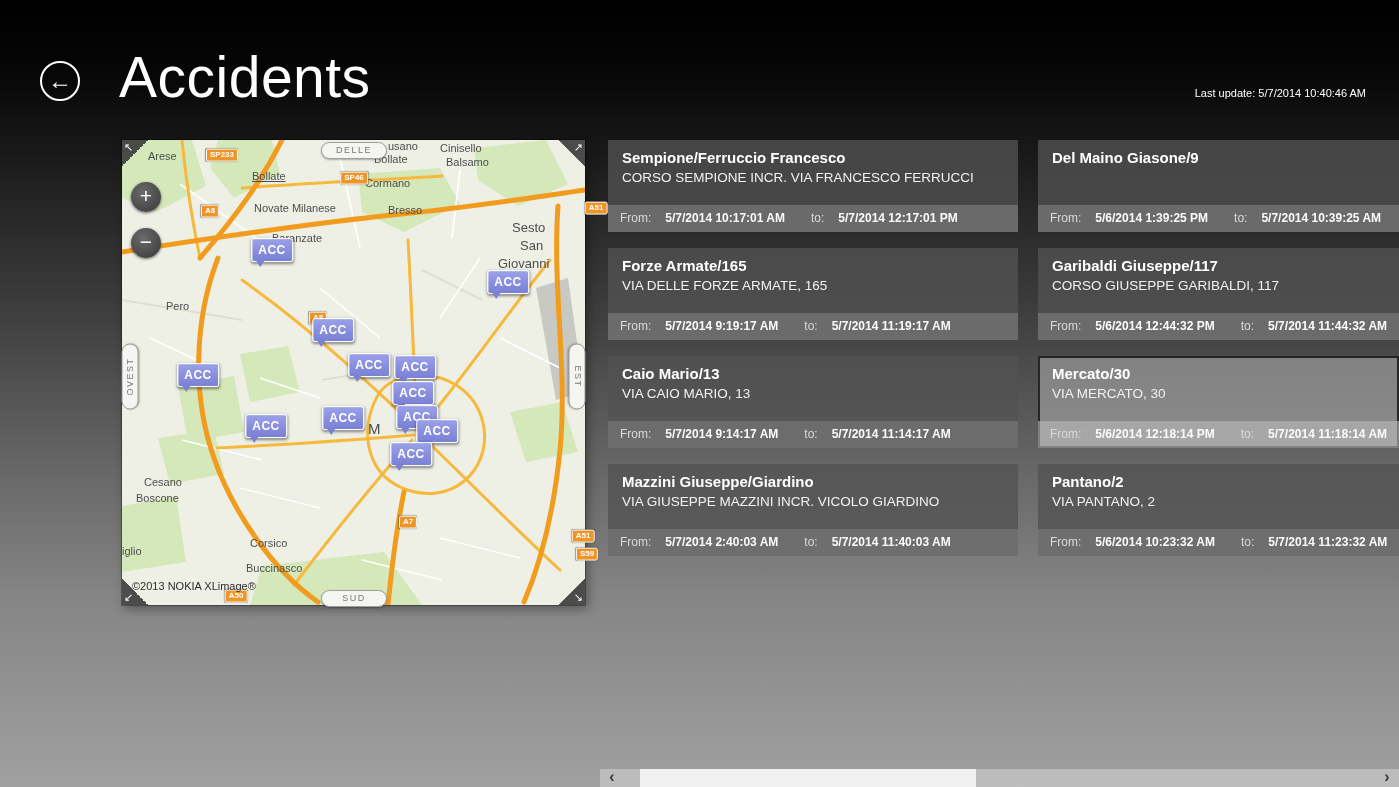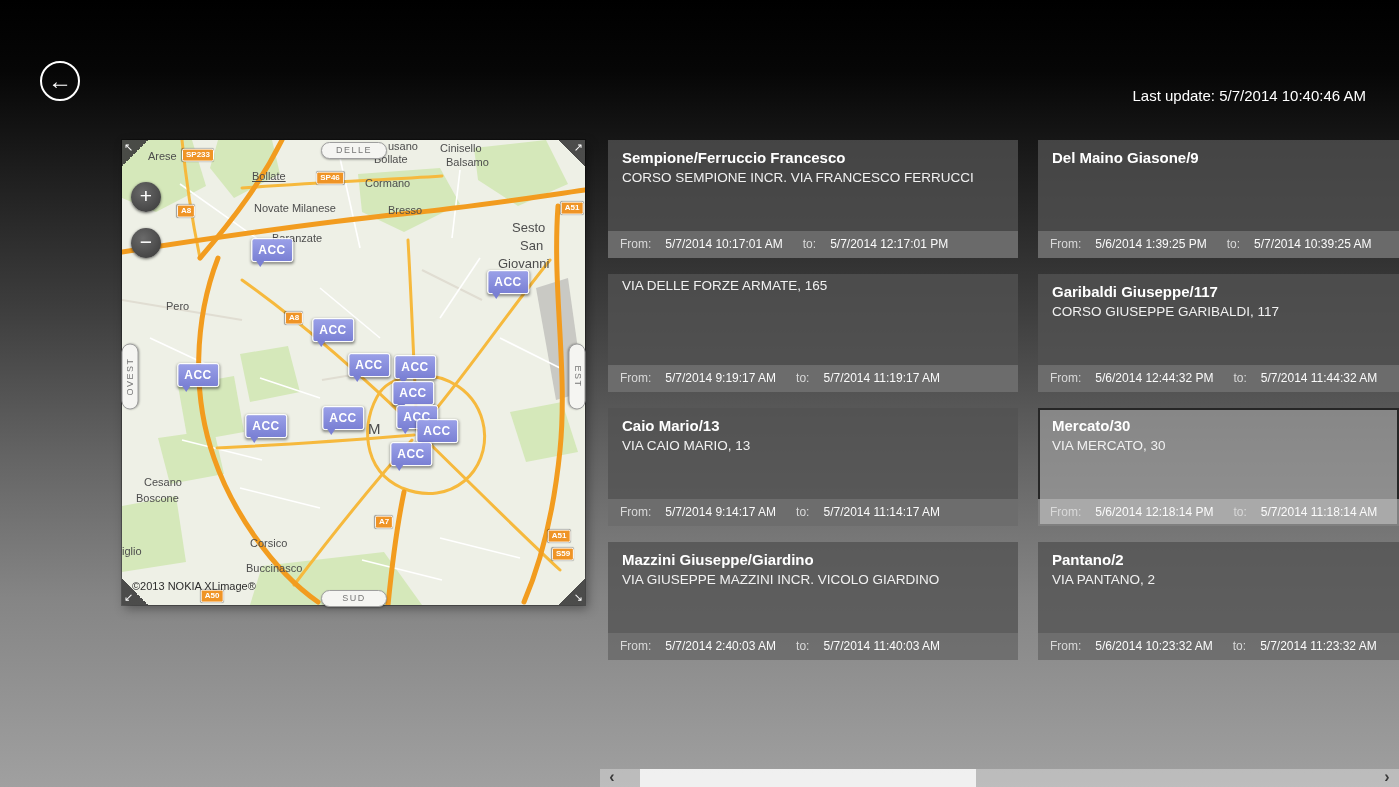--- a/index.html
+++ b/index.html
@@ -5,33 +5,33 @@
   html,body{margin:0;padding:0;background:#000;}
   .app{position:relative;width:1399px;height:787px;overflow:hidden;
        font-family:"Liberation Sans",sans-serif;
        background:linear-gradient(180deg,#000 0%,#060606 9%,#1e1e1e 22%,#3f3f3f 40%,#646464 58%,#858585 76%,#a0a0a0 100%);}
   
   .back-btn{position:absolute;left:40px;top:61px;width:40px;height:40px;border-radius:50%;
             border:2px solid #fff;background:transparent;color:#fff;cursor:pointer;padding:0;}
   .back-arrow{display:block;font-size:24px;line-height:36px;text-align:center;}
   .page-title{position:absolute;left:119px;top:44px;margin:0;font-size:57px;font-weight:300;
               color:#fff;letter-spacing:0.5px;}
-  .last-update{position:absolute;right:33px;top:87px;font-size:15px;color:#fff;}
+  .last-update{position:absolute;right:33px;top:87px;font-size:11px;color:#fff;}
   
   .watermark{position:absolute;left:575px;top:245px;font-family:"DejaVu Serif",serif;font-weight:bold;
              font-size:250px;line-height:1;color:rgba(255,255,255,0.07);letter-spacing:12px;pointer-events:none;}
   
   .map{position:absolute;left:122px;top:140px;width:463px;height:465px;
        box-shadow:0 0 0 1px rgba(0,0,0,.3),3px 4px 10px rgba(0,0,0,.35);}
   .map svg{position:absolute;left:0;top:0;}
   .map-layer{position:absolute;left:0;top:0;right:0;bottom:0;pointer-events:none;}
   .town{position:absolute;font-size:11px;color:#4d4d4d;white-space:nowrap;}
   .badge{position:absolute;transform:translate(-50%,-50%);background:#ef9426;color:#fff;
          font-size:8px;font-weight:bold;padding:1px 3px;border-radius:2px;border:1px solid #fff;
-         box-shadow:0 0 1px rgba(0,0,0,.4);line-height:1.1;}
+         box-shadow:0 0 1px rgba(0,0,0,.4);line-height:1.1;margin-left:24px;}
   .acc-marker{position:absolute;transform:translate(-50%,-62%);pointer-events:auto;cursor:pointer;
          background:linear-gradient(#9aa0e8,#7a80d4);color:#fff;font-size:12px;font-weight:bold;
          padding:4px 6px;border-radius:3px;border:1px solid #fff;box-shadow:0 1px 3px rgba(0,0,0,.45);
          letter-spacing:0.5px;}
   .acc-marker::after{content:"";position:absolute;left:4px;bottom:-6px;width:0;height:0;
          border-left:4px solid transparent;border-right:4px solid transparent;border-top:6px solid #7a80d4;}
   .zoom-btn{position:absolute;left:9px;width:30px;height:30px;border-radius:50%;z-index:6;cursor:pointer;
          background:radial-gradient(circle at 40% 35%,#6a6a6a,#383838);color:#fff;font-size:21px;
          line-height:28px;text-align:center;box-shadow:0 1px 3px rgba(0,0,0,.6);}
   .zoom-in{top:42px;} .zoom-out{top:88px;}
@@ -49,43 +49,44 @@
   .c-ne .g{right:2px;top:2px;}
   .c-sw{left:0;bottom:0;background:linear-gradient(45deg,rgba(58,58,58,.9) 50%,transparent 50%);}
   .c-sw .g{left:2px;bottom:2px;}
   .c-se{right:0;bottom:0;background:linear-gradient(315deg,rgba(58,58,58,.9) 50%,transparent 50%);}
   .c-se .g{right:2px;bottom:2px;}
   .map-copy{position:absolute;left:10px;top:440px;font-size:11px;color:#2c2c2c;z-index:4;}
   
   .cards{position:absolute;left:608px;top:140px;display:flex;gap:20px;}
   .col{width:410px;display:flex;flex-direction:column;gap:16px;}
   .col2{width:361px;}
-  .card{position:relative;height:118px;background:rgba(82,82,82,.78);cursor:pointer;box-sizing:border-box;}
+  .card{position:relative;height:92px;background:rgba(82,82,82,.78);cursor:pointer;box-sizing:border-box;}
   .card.selected{background:rgba(158,158,158,.68);outline:2px solid #262626;outline-offset:-2px;}
   .card-title{padding:9px 14px 0;font-size:15px;font-weight:bold;color:#fff;white-space:nowrap;overflow:hidden;}
   .card-address{padding:4px 14px 0;font-size:13.5px;color:#f1f1f1;white-space:nowrap;overflow:hidden;}
   .card-footer{position:absolute;left:0;right:0;bottom:0;height:27px;line-height:27px;
          background:rgba(115,115,115,.78);font-size:12px;padding:0 12px;display:flex;gap:14px;white-space:nowrap;overflow:hidden;}
   .card.selected .card-footer{background:rgba(186,186,186,.6);}
-  .f-label{color:#d9d9d9;} .f-val{color:#fbfbfb;} .f-to{margin-left:6px;text-align:center;}
+  .f-label{color:#d9d9d9;} .f-val{color:#fbfbfb;font-weight:bold;} .f-to{margin-left:12px;text-align:center;}
   
   .scrollbar{position:absolute;left:600px;right:0;bottom:0;height:18px;background:rgba(225,225,225,.45);}
   .scroll-thumb{position:absolute;left:40px;width:336px;top:0;height:18px;background:rgba(252,252,252,.8);cursor:pointer;}
   .scroll-arrow{position:absolute;top:0;width:24px;height:18px;line-height:16px;text-align:center;
          color:#3a3a3a;font-size:16px;font-weight:bold;cursor:pointer;}
   .scroll-arrow.left{left:0;} .scroll-arrow.right{right:0;}
 </style>
 </head>
 <body>
 
 <div class="app">
 
   <button class="back-btn">
     <span class="back-arrow">←</span>
   </button>
+  <h1 class="page-title">Accidents</h1>
   <div class="last-update">Last update: 5/7/2014 10:40:46 AM</div>
 
 
   <div class="map">
     <svg width="463" height="465" viewBox="0 0 463 465">
       <rect width="463" height="465" fill="#eef0e6"></rect>
       <g fill="#d5e8ba" stroke="none">
         <polygon points="0,0 70,0 84,46 34,72 0,58"></polygon>
         <polygon points="96,0 150,0 158,34 112,58 88,28"></polygon>
         <polygon points="236,34 318,28 338,64 282,92 240,72"></polygon>
@@ -215,20 +216,21 @@
           <div class="card-title">Sempione/Ferruccio Francesco</div>
           <div class="card-address">CORSO SEMPIONE INCR. VIA FRANCESCO FERRUCCI</div>
           <div class="card-footer">
             <span class="f-label">From:</span>
             <span class="f-val">5/7/2014 10:17:01 AM</span>
             <span class="f-label f-to">to:</span>
             <span class="f-val">5/7/2014 12:17:01 PM</span>
           </div>
         </article>
         <article class="card">
+          <div class="card-title">Forze Armate/165</div>
           <div class="card-address">VIA DELLE FORZE ARMATE, 165</div>
           <div class="card-footer">
             <span class="f-label">From:</span>
             <span class="f-val">5/7/2014 9:19:17 AM</span>
             <span class="f-label f-to">to:</span>
             <span class="f-val">5/7/2014 11:19:17 AM</span>
           </div>
         </article>
         <article class="card">
           <div class="card-title">Caio Mario/13</div>

